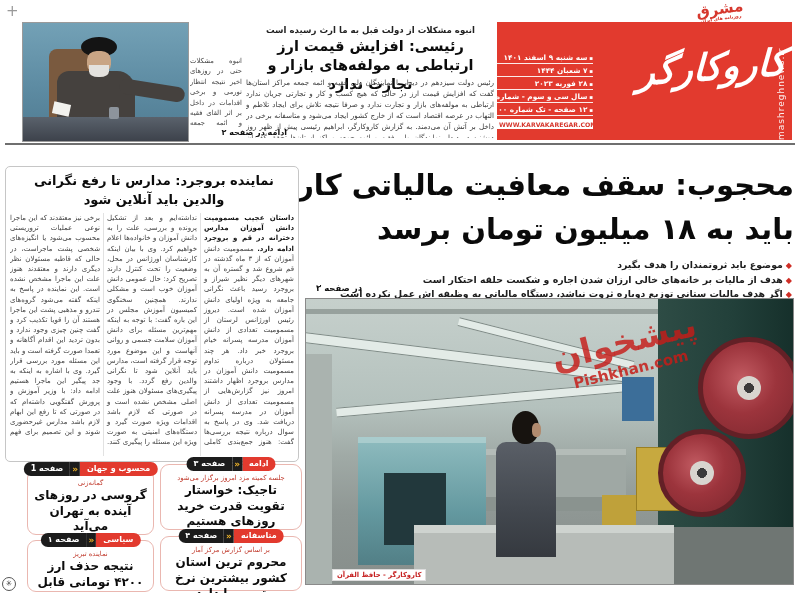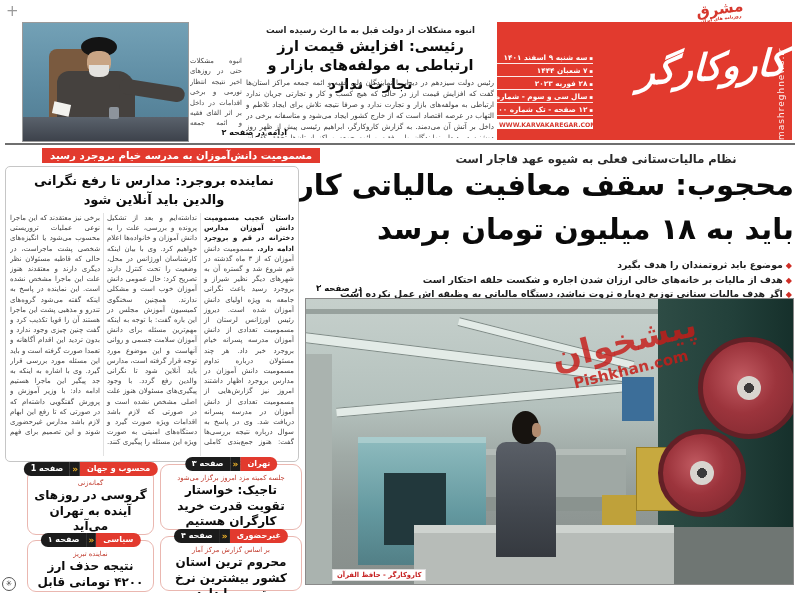--- a/index.html
+++ b/index.html
@@ -169,21 +169,20 @@
     </div>
     <div class="mh-side">mashreghnews.ir</div>
   </div>
   <div class="abs mlogo">
     <div class="l1">مشرق</div>
     <div class="l2">روزنامه های ایران</div>
   </div>
 
   <div class="abs rule"></div>
 
-  <div class="abs ms-over">نظام مالیات‌ستانی فعلی به شیوه عهد قاجار است</div>
   <div class="abs ms-h1">محجوب: سقف معافیت مالیاتی کارگران</div>
   <div class="abs ms-h2">باید به ۱۸ میلیون تومان برسد</div>
   <div class="abs ms-bullets">
     <div class="ms-bullet"><span class="dia">◆</span><span>موضوع باید ثروتمندان را هدف بگیرد</span></div>
     <div class="ms-bullet"><span class="dia">◆</span><span>هدف از مالیات بر خانه‌های خالی ارزان شدن اجاره و شکست حلقه احتکار است</span></div>
     <div class="ms-bullet"><span class="dia">◆</span><span>اگر هدف مالیات ستانی توزیع دوباره ثروت نباشد، دستگاه مالیاتی به وظیفه اش عمل نکرده است</span></div>
   </div>
   <div class="abs ms-pageref">در صفحه ۳</div>
 
   <div class="abs photo">
@@ -212,39 +211,38 @@
     <div class="ph-worker-head"></div>
     <div class="ph-worker-face"></div>
     <div class="ph-wm">
       <div class="wm-fa">پیشخوان</div>
       <div class="wm-en">Pishkhan.com</div>
     </div>
     <div class="ph-caption">کاروکارگر - حافظ القرآن</div>
   </div>
 
   <div class="abs sc-box"></div>
-  <div class="abs sc-strip">مسمومیت دانش‌آموزان به مدرسه خیام بروجرد رسید</div>
   <div class="abs sc-h">نماینده بروجرد: مدارس تا رفع نگرانی والدین باید آنلاین شود</div>
   <div class="abs sc-cols">
     <p><b>داستان عجیب مسمومیت دانش آموزان مدارس دخترانه در قم و بروجرد ادامه دارد.</b> <span>مسمومیت دانش آموزان که از ۳ ماه گذشته در قم شروع شد و گستره آن به شهرهای دیگر نظیر شیراز و بروجرد رسید باعث نگرانی جامعه به ویژه اولیای دانش آموزان شده است. دیروز رئیس اورژانس لرستان از مسمومیت تعدادی از دانش آموزان مدرسه پسرانه خیام بروجرد خبر داد. هر چند مسئولان درباره تداوم مسمومیت دانش آموزان در مدارس بروجرد اظهار داشتند امروز نیز گزارش‌هایی از مسمومیت تعدادی از دانش آموزان در مدرسه پسرانه دریافت شد. وی در پاسخ به سوال درباره نتیجه بررسی‌ها گفت: هنوز جمع‌بندی کاملی نداشته‌ایم و بعد از تشکیل پرونده و بررسی، علت را به دانش آموزان و خانواده‌ها اعلام خواهیم کرد. وی با بیان اینکه کارشناسان اورژانس در محل، وضعیت را تحت کنترل دارند تصریح کرد: حال عمومی دانش آموزان خوب است و مشکلی ندارند. همچنین سخنگوی کمیسیون آموزش مجلس در این باره گفت: با توجه به اینکه مهم‌ترین مسئله برای دانش آموزان سلامت جسمی و روانی آنهاست و این موضوع مورد توجه قرار گرفته است، مدارس باید آنلاین شود تا نگرانی والدین رفع گردد. با وجود پیگیری‌های مسئولان هنوز علت اصلی مشخص نشده است و در صورتی که لازم باشد اقدامات ویژه صورت گیرد و دستگاه‌های امنیتی به صورت ویژه این مسئله را پیگیری کنند. برخی نیز معتقدند که این ماجرا نوعی عملیات تروریستی محسوب می‌شود یا انگیزه‌های شخصی پشت ماجراست، در حالی که قاطبه مسئولان نظر دیگری دارند و معتقدند هنوز علت این ماجرا مشخص نشده است. این نماینده در پاسخ به اینکه گفته می‌شود گروه‌های تندرو و مذهبی پشت این ماجرا هستند آن را قویا تکذیب کرد و گفت چنین چیزی وجود ندارد و بدون تردید این اقدام آگاهانه و تعمدا صورت گرفته است و باید این مسئله مورد بررسی قرار گیرد. وی با اشاره به اینکه به جد پیگیر این ماجرا هستیم ادامه داد: با وزیر آموزش و پرورش گفتگویی داشته‌ام که در صورتی که تا رفع این ابهام لازم باشد مدارس غیرحضوری شوند و این تصمیم برای فهم مدیریت داخلی خودمان تا حل شدن قضیه است.</span></p>
   </div>
 
   <div class="abs teaser tA">
     <div class="t-head">
-      <span class="t-cat">تهران</span>
+      <span class="t-cat">ادامه</span>
         <span class="t-chev">«</span>
         <span class="t-pg">صفحه ۳</span>
     </div>
     <div class="t-kicker">جلسه کمیته مزد امروز برگزار می‌شود</div>
-    <div class="t-headline">تاجیک: خواستار تقویت قدرت خرید کارگران هستیم</div>
+    <div class="t-headline">تاجیک: خواستار تقویت قدرت خرید روزهای هستیم</div>
   </div>
 
   <div class="abs teaser tB">
     <div class="t-head">
-      <span class="t-cat">غیرحضوری</span>
+      <span class="t-cat">متاسفانه</span>
         <span class="t-chev">«</span>
         <span class="t-pg">صفحه ۴</span>
     </div>
     <div class="t-kicker">بر اساس گزارش مرکز آمار</div>
     <div class="t-headline">محروم ترین استان کشور بیشترین نرخ تورم را دارد</div>
   </div>
 
   <div class="abs teaser tC">
     <div class="t-head">
       <span class="t-cat">محسوب و جهان</span>

